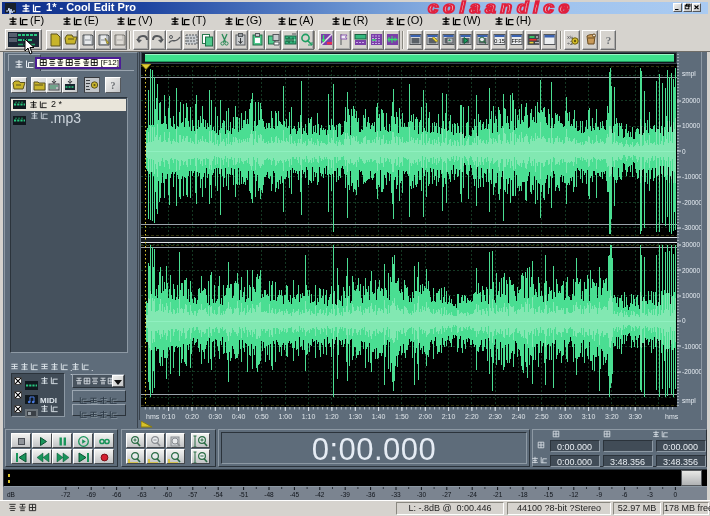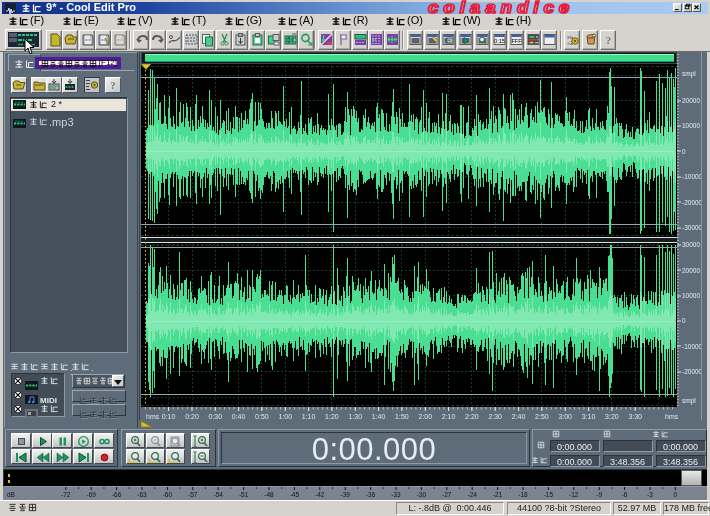--- a/index.html
+++ b/index.html
@@ -8,21 +8,21 @@
 .cell{position:absolute;background:#414c57;border-top:1px solid #2b333b;border-left:1px solid #2b333b;border-bottom:1px solid #8d99a4;border-right:1px solid #8d99a4;color:#e9eef3;font-size:9px;text-align:center}
 </style></head><body>
 <div class="a" style="left:2px;top:2px;width:706px;height:12px;background:linear-gradient(90deg,#0f2f8a 0%,#1e44a0 20%,#6a94d2 50%,#9cc0ec 70%,#aacbf2 100%)"></div>
 <div class="a" style="left:5px;top:3px;width:11px;height:10px;background:#18202c"><svg width="11" height="10">
       <path d="M1 5h2l1-3 1 6 1-5 1 4 1-2h2" stroke="#cfe0ff" stroke-width="1" fill="none"></path>
     </svg></div>
 <div class="a" style="left:21px;top:2px;height:12px;color:#fff;font-size:11px;font-weight:bold;white-space:nowrap"><svg width="10" height="10" viewBox="0 0 10 10" style="margin-right:1px;vertical-align:top;margin-top:1px">
       <path d="M5 1v8M1.5 3h7M2.5 5.5h5M1.5 8h7" stroke="#fff" stroke-width="1.25" fill="none"></path>
     </svg><svg width="10" height="10" viewBox="0 0 10 10" style="margin-right:1px;vertical-align:top;margin-top:1px">
       <path d="M1.5 1.5v7h7M3.5 3.5h5M3.5 3.5v5" stroke="#fff" stroke-width="1.25" fill="none"></path>
-    </svg><span style="vertical-align:1px"> 9* - Cool Edit Pro</span></div>
+    </svg><span style="vertical-align:1px"> 1* - Cool Edit Pro</span></div>
 <div class="a" style="left:428px;top:-1px;font-size:17px;font-weight:bold;letter-spacing:4.5px;color:#fff2f2;-webkit-text-stroke:1.9px #e01f3c;font-style:italic;transform:scale(1.1,.92);transform-origin:0 50%">colaandice</div>
 <div class="sbtn" style="left:673px;top:3px;width:9px;height:9px"></div>
 <div class="sbtn" style="left:682.5px;top:3px;width:9px;height:9px"></div>
 <div class="sbtn" style="left:692px;top:3px;width:9px;height:9px"></div>
 <svg class="a" style="left:673px;top:3px" width="30" height="9">
     <path d="M2 6.5h3.5" stroke="#000"></path>
     <rect x="12.2" y="2.2" width="3.6" height="3.6" fill="none" stroke="#000" stroke-width="0.9"></rect>
     <rect x="13.4" y="1.2" width="3.6" height="2" fill="none" stroke="#000" stroke-width="0.9"></rect>
     <path d="M21.5 2.5l4 3.5M25.5 2.5l-4 3.5" stroke="#000" stroke-width="1.1"></path>
   </svg>
@@ -376,21 +376,21 @@
 <div class="a" style="left:10px;top:97px;width:118px;height:256px;background:#45515d;border-top:1px solid #2b333b;border-left:1px solid #2b333b;border-bottom:1px solid #8d99a4;border-right:1px solid #8d99a4"></div>
 <div class="a" style="left:11px;top:99px;width:115px;height:12px;background:#e9e5da;color:#111;font-size:9px;white-space:nowrap;padding:1px 0 0 2px"><svg width="13" height="9" style="vertical-align:-1px">
       <rect x="0" y="0" width="13" height="9" fill="#10181e"></rect>
       <path d="M1 4.5h11" stroke="#27c77e" stroke-width="1.8" stroke-dasharray="2.2 1"></path>
       <path d="M2 2.2h9" stroke="#1a8a56" stroke-width="1" stroke-dasharray="2 1"></path>
     </svg> <svg width="9" height="9" viewBox="0 0 10 10" style="margin-right:1px;vertical-align:top;margin-top:0px">
       <path d="M5 1v8M1.5 3h7M2.5 5.5h5M1.5 8h7" stroke="#111" stroke-width="1.0" fill="none"></path>
     </svg><svg width="9" height="9" viewBox="0 0 10 10" style="margin-right:1px;vertical-align:top;margin-top:0px">
       <path d="M1.5 1.5v7h7M3.5 3.5h5M3.5 3.5v5" stroke="#111" stroke-width="1.0" fill="none"></path>
     </svg><span style="vertical-align:1px"> 2 *</span></div>
-<div class="a" style="left:11px;top:116px;width:115px;height:12px;color:#ccd4dc;font-size:11px;white-space:nowrap;padding:1px 0 0 2px"><svg width="13" height="9" style="vertical-align:-1px">
+<div class="a" style="left:11px;top:110px;width:115px;height:12px;color:#ccd4dc;font-size:14px;white-space:nowrap;padding:1px 0 0 2px"><svg width="13" height="9" style="vertical-align:-1px">
       <rect x="0" y="0" width="13" height="9" fill="#10181e"></rect>
       <path d="M1 4.5h11" stroke="#27c77e" stroke-width="1.8" stroke-dasharray="2.2 1"></path>
       <path d="M2 2.2h9" stroke="#1a8a56" stroke-width="1" stroke-dasharray="2 1"></path>
     </svg> <svg width="9" height="9" viewBox="0 0 10 10" style="margin-right:1px;vertical-align:top;margin-top:0px">
       <path d="M5 1v8M1.5 3h7M2.5 5.5h5M1.5 8h7" stroke="#ccd4dc" stroke-width="1.0" fill="none"></path>
     </svg><svg width="9" height="9" viewBox="0 0 10 10" style="margin-right:1px;vertical-align:top;margin-top:0px">
       <path d="M1.5 1.5v7h7M3.5 3.5h5M3.5 3.5v5" stroke="#ccd4dc" stroke-width="1.0" fill="none"></path>
     </svg><span style="vertical-align:1px">.mp3</span></div>
 <div class="a" style="left:10px;top:362px;white-space:nowrap"><svg width="9" height="9" viewBox="0 0 10 10" style="margin-right:1px;vertical-align:top;margin-top:0px">
       <path d="M1.5 2.5h7M1.5 5h7M1.5 7.5h7M5 2.5v5" stroke="#dfe6ec" stroke-width="1.0" fill="none"></path>
@@ -988,21 +988,21 @@
       <path d="M1.5 1.5h7M2.5 3.8h5M1.5 6h7M2.5 8.3h5" stroke="#222" stroke-width="1.0" fill="none"></path>
     </svg><svg width="9" height="9" viewBox="0 0 10 10" style="margin-right:1px;vertical-align:top;margin-top:0px">
       <path d="M2 1.5h6M5 1.5v3M1.5 4.5h7M2.5 6.5h5M2.5 8.5h5" stroke="#222" stroke-width="1.0" fill="none"></path>
     </svg><svg width="9" height="9" viewBox="0 0 10 10" style="margin-right:1px;vertical-align:top;margin-top:0px">
       <path d="M1.5 1.5h7v7h-7zM1.5 5h7M5 1.5v7" stroke="#222" stroke-width="1.0" fill="none"></path>
     </svg></div>
 <div class="a" style="left:396px;top:501.5px;width:108px;height:13px;border:1px solid #8a8880;border-bottom-color:#fff;border-right-color:#fff;color:#222;font-size:9px;text-align:center;padding-top:1.5px;white-space:nowrap">L: -.8dB @&nbsp;&nbsp;0:00.446</div>
 <div class="a" style="left:507px;top:501.5px;width:104px;height:13px;border:1px solid #8a8880;border-bottom-color:#fff;border-right-color:#fff;color:#222;font-size:9px;text-align:center;padding-top:1.5px;white-space:nowrap">44100 ?8-bit ?Stereo</div>
 <div class="a" style="left:613px;top:501.5px;width:48px;height:13px;border:1px solid #8a8880;border-bottom-color:#fff;border-right-color:#fff;color:#222;font-size:9px;text-align:center;padding-top:1.5px;white-space:nowrap">52.97 MB</div>
 <div class="a" style="left:663px;top:501.5px;width:46px;height:13px;border:1px solid #8a8880;border-bottom-color:#fff;border-right-color:#fff;color:#222;font-size:9px;text-align:center;padding-top:1.5px;white-space:nowrap">178 MB free</div>
-<div class="a" style="left:35px;top:57px;width:86px;height:12px;background:#fffff0;border:4px solid #4c1d95;color:#000;z-index:50;display:flex;align-items:center;padding-left:2px">
+<div class="a" style="left:35px;top:57px;width:86px;height:12px;background:#fffff0;border:2px solid #4c1d95;color:#000;z-index:50;display:flex;align-items:flex-end;padding-left:2px">
     <svg width="9" height="9" viewBox="0 0 10 10" style="margin-right:0px;vertical-align:top;margin-top:0px">
       <path d="M1.5 1.5h7v7h-7zM1.5 5h7M5 1.5v7" stroke="#000" stroke-width="1.0" fill="none"></path>
     </svg>
     <svg width="9" height="9" viewBox="0 0 10 10" style="margin-right:0px;vertical-align:top;margin-top:0px">
       <path d="M1.5 1.5h7M2.5 3.8h5M1.5 6h7M2.5 8.3h5" stroke="#000" stroke-width="1.0" fill="none"></path>
     </svg>
     <svg width="9" height="9" viewBox="0 0 10 10" style="margin-right:0px;vertical-align:top;margin-top:0px">
       <path d="M2 1.5h6M5 1.5v3M1.5 4.5h7M2.5 6.5h5M2.5 8.5h5" stroke="#000" stroke-width="1.0" fill="none"></path>
     </svg>
     <svg width="9" height="9" viewBox="0 0 10 10" style="margin-right:0px;vertical-align:top;margin-top:0px">

